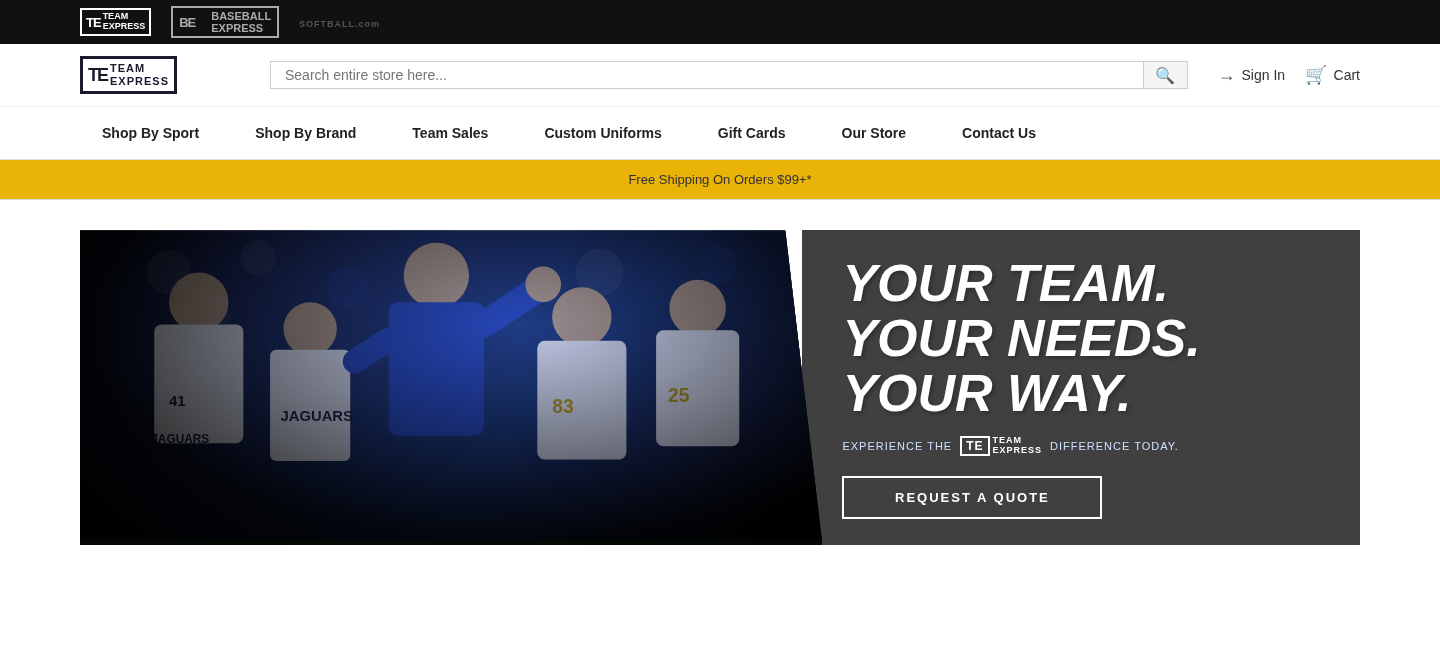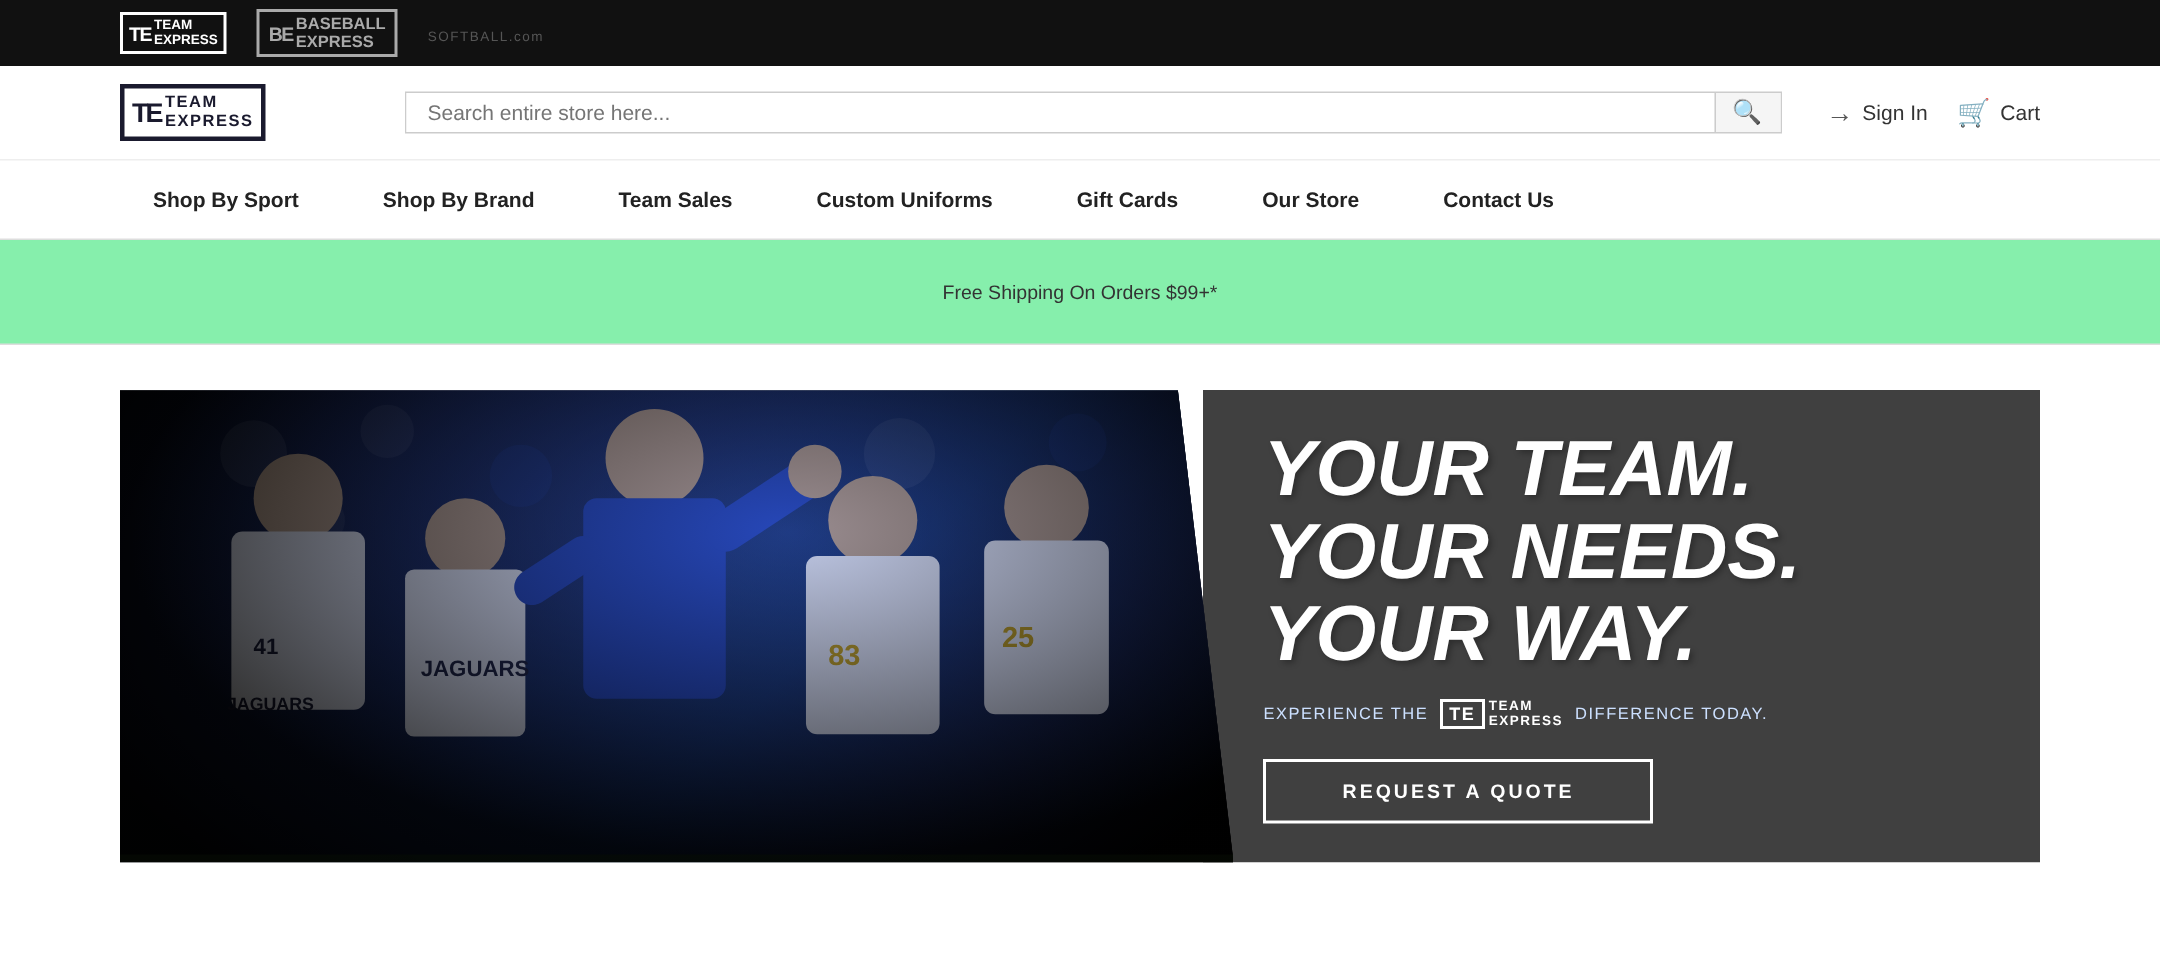--- a/index.html
+++ b/index.html
@@ -37,40 +37,40 @@
       font-size: 9px;
       font-weight: 700;
       line-height: 1.1;
       text-transform: uppercase;
     }
     .be-logo {
       display: flex;
       align-items: center;
       border: 2px solid #aaa;
       padding: 2px 6px;
-      gap: 2px;
+      gap: 16px;
     }
     .be-logo .be-letters {
       color: #aaa;
       font-size: 13px;
       font-weight: 900;
       letter-spacing: -1px;
     }
     .be-logo .baseball-express-text {
       color: #aaa;
       font-size: 11px;
       font-weight: 700;
       line-height: 1.1;
       text-transform: uppercase;
     }
     .softball-logo {
       color: #aaa;
       font-size: 14px;
       font-style: italic;
-      font-weight: 400;
+      font-weight: 700;
       letter-spacing: 1px;
     }
     .softball-logo span {
       color: #555;
       font-size: 9px;
       font-style: normal;
     }
 
     
     .header {
@@ -187,23 +187,23 @@
       padding: 18px 22px;
       color: #222;
       text-decoration: none;
       font-size: 14px;
       font-weight: 600;
       white-space: nowrap;
     }
 
     
     .shipping-bar {
-      background: #86efac;
+      background: #eab308;
       text-align: center;
-      padding: 27px;
+      padding: 12px;
       font-size: 13px;
       color: #333;
       font-weight: 500;
       border-bottom: 1px solid #ddd;
     }
 
     
     .hero-banner {
       margin: 30px 80px;
       height: 315px;

